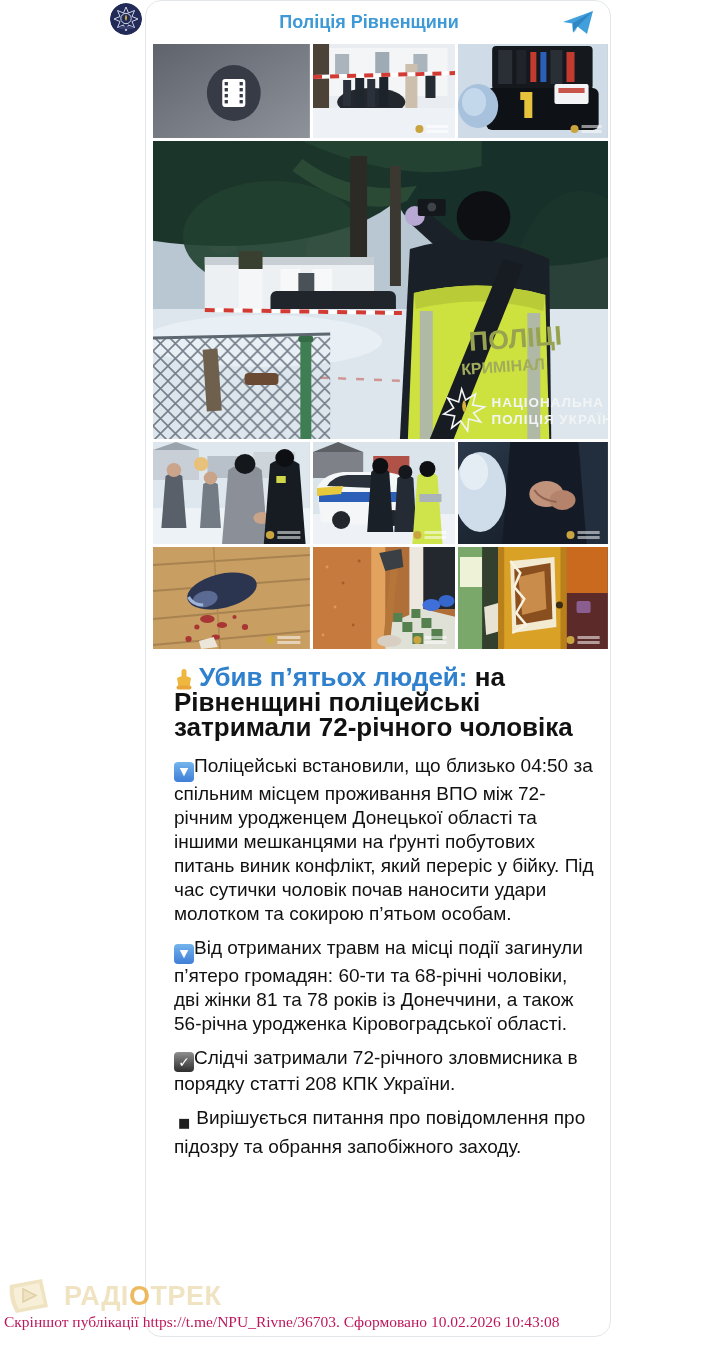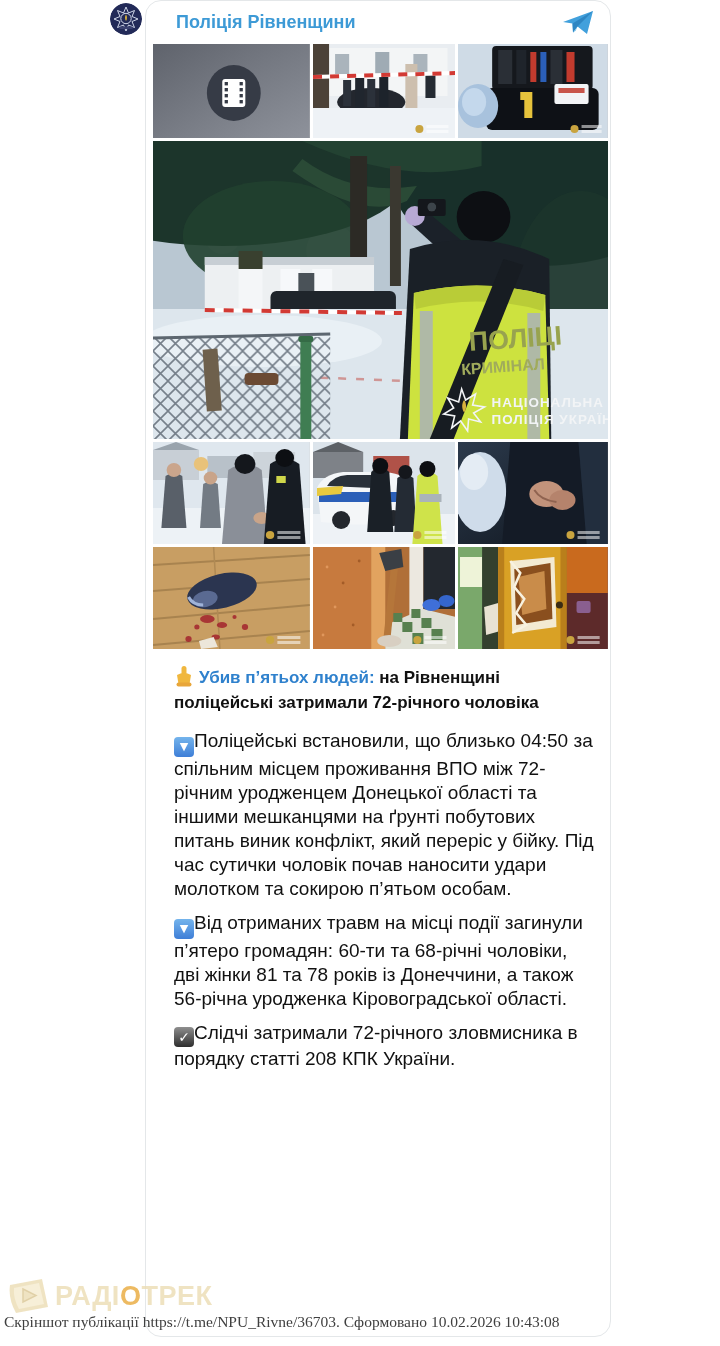--- a/index.html
+++ b/index.html
@@ -9,55 +9,55 @@
 
   
   .avatar { position:absolute; left:110px; top:3px; width:32px; height:32px;
     border-radius:50%; overflow:hidden; }
 
   
   .card { position:absolute; left:145px; top:0; width:466px; height:1337px;
     background:#fff; border:1px solid #e4e7e9; border-radius:16px; overflow:hidden; }
 
   .card-header { height:43px; display:flex; align-items:center; padding:0 16px 0 30px; }
-  .channel-name { color:#3d9ad6; font-size:18px; font-weight:bold; flex:1; }
+  .channel-name { color:#3d9ad6; font-size:18px; font-weight:bold; flex:1;text-align:center; }
   .tg-plane { width:32px; height:27px; }
 
   
   .media { margin:0 2px 0 7px; }
   .grid-row { display:grid; grid-template-columns:1.1fr 1fr 1.05fr; gap:3px; margin-bottom:3px; }
   .thumb { height:94px; overflow:hidden; background:#ccc; }
   .thumb2 { height:102px; }
   .thumb svg, .main-photo svg { display:block; width:100%; height:100%; }
   .main-photo { height:298px; margin-bottom:3px; overflow:hidden; }
 
   
   .text-body { padding:13px 12px 0 28px; font-size:19px; line-height:24px; color:#111; }
-  .post-title { font-size:17px; line-height:25px; font-weight:bold; margin-bottom:14px; }
+  .post-title { font-size:26px; line-height:25px; font-weight:bold; margin-bottom:14px; }
   .title-lead { color:#2f81cd; }
   .para { margin-bottom:10px; }
   .b { font-weight:normal; }
 
   
   .e { display:inline-block; vertical-align:-3px; }
   .e-point { width:20px; height:22px; vertical-align:-4px; margin-right:5px; }
   .e-phone { font-family:"DejaVu Sans", sans-serif; color:#2b2b2b; font-size:19px; margin-right:2px; }
   .e-btn { width:20px; height:20px; border-radius:4px; color:#fff; text-align:center;
     font-size:11px; line-height:20px; font-family:"DejaVu Sans", sans-serif; }
   .e-down { background:linear-gradient(#74b4ec,#3e7ed7); }
   .e-check { background:linear-gradient(#8f8f8f,#2d2d2d); font-size:14px; font-weight:bold; }
   .e-sq { font-family:"DejaVu Sans", sans-serif; font-size:13px; color:#1f1f1f; margin:0 6px 0 4px; }
 
   
   .rt-logo { position:absolute; left:6px; top:1277px; display:flex; align-items:center;
-    gap:3px; opacity:.8; z-index:6; }
+    gap:12px; opacity:.8; z-index:6; }
   .rt-text { font-size:27px; font-weight:bold; letter-spacing:.5px; color:#ecddb4; }
   .rt-o { color:#e9aa3c; }
   .shot-caption { position:absolute; left:4px; top:1313px; z-index:7;
-    font-family:"Liberation Serif", serif; font-size:15.5px; color:#404040; white-space:nowrap; }
+    font-family:"Liberation Serif", serif; font-size:15.5px; color:#be185d; white-space:nowrap; }
 
   .svg-label { font-family:"Liberation Sans", sans-serif; font-weight:bold; }
 </style>
 </head>
 <body>
 
 <div class="page">
 
   <div class="avatar">
     <svg viewBox="0 0 32 32">
@@ -416,20 +416,23 @@
 
       <p class="para">
         <span class="e e-btn e-down">▼</span><span class="b">Від отриманих травм на місці події загинули п’ятеро громадян:</span><span> 60-ти та 68-річні чоловіки, дві жінки 81 та 78 років із Донеччини, а також 56-річна уродженка Кіровоградської області.</span>
       </p>
 
 
       <p class="para">
         <span class="e e-btn e-check">✓</span><span>Слідчі затримали 72-річного зловмисника в порядку статті 208 КПК України.</span>
       </p>
 
+      <p class="para">
+        <span class="e e-sq">■</span><span>Вирішується питання про повідомлення про підозру та обрання запобіжного заходу.</span>
+      </p>
 
     </div>
   </div>
 
   <div class="rt-logo">
     <svg width="46" height="38" viewBox="0 0 46 38">
       <path d="M4 8 L36 2 L42 30 L10 36 Q2 22 4 8 Z" fill="#ecddb4"></path>
       <path d="M8 11 L33 6 L38 27 L13 32 Q7 21 8 11 Z" fill="#f6eccf"></path>
       <polygon points="17,12 30,18.5 17,25" fill="#ecddb4" stroke="#d9c592" stroke-width="1.5"></polygon>
     </svg>

